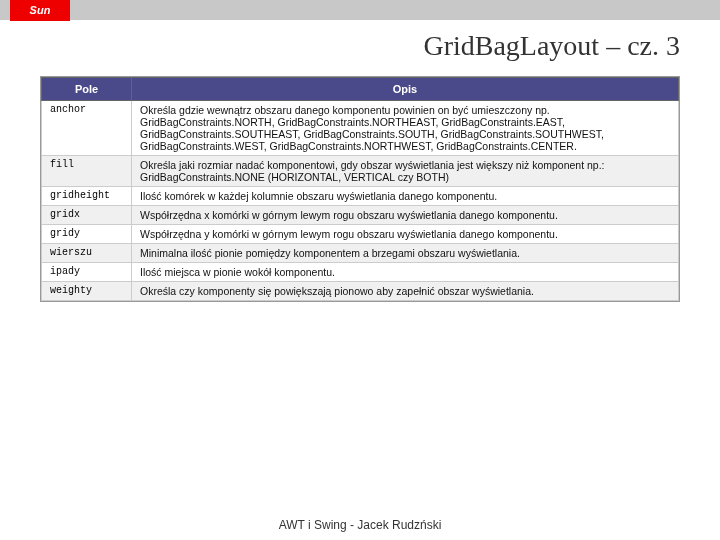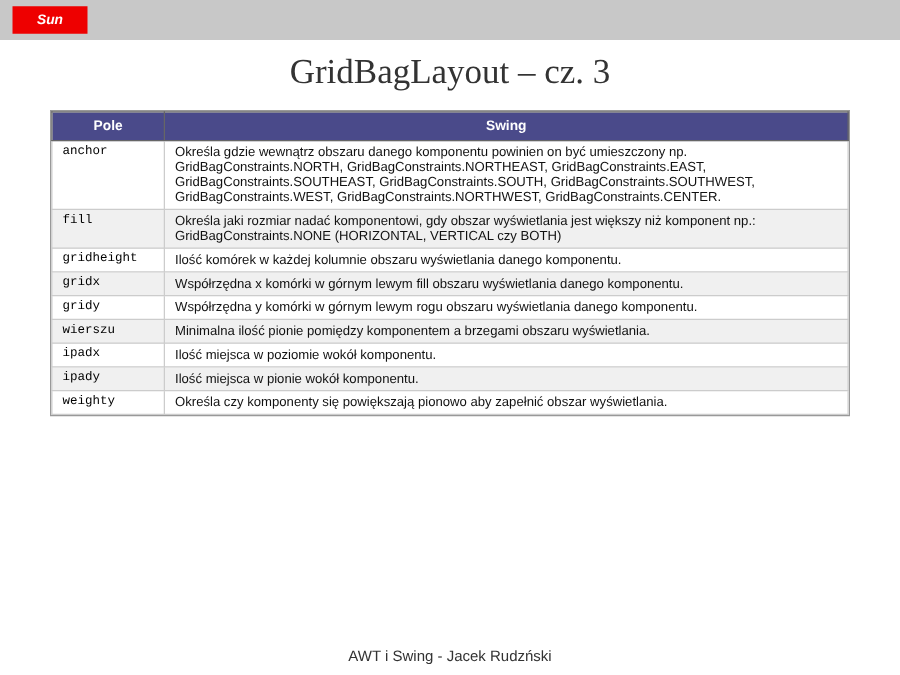--- a/index.html
+++ b/index.html
@@ -16,21 +16,21 @@
       width: 720px;
       height: 540px;
       background: white;
       position: relative;
       display: flex;
       flex-direction: column;
     }
 
     .header-bar {
       background: #c8c8c8;
-      height: 32px;
+      height: 20px;
       display: flex;
       align-items: center;
       padding: 0 10px;
     }
 
     .sun-logo {
       width: 60px;
       height: 22px;
       background: #e00;
       display: flex;
@@ -50,21 +50,21 @@
       padding: 10px 40px 10px 40px;
       display: flex;
       flex-direction: column;
     }
 
     .title {
       font-size: 28px;
       font-weight: normal;
       color: #333;
       margin-bottom: 14px;
-      text-align: center;
+      text-align: right;
       font-family: Georgia, serif;
     }
 
     .table-container {
       border: 1px solid #999;
       border-collapse: collapse;
       width: 100%;
       font-size: 11px;
     }
 
@@ -135,51 +135,47 @@
   </div>
 
   <div class="content">
     <div class="title">GridBagLayout – cz. 3</div>
 
     <div class="table-container">
       <table>
         <thead>
           <tr>
             <th>Pole</th>
-            <th>Swing</th>
+            <th>Opis</th>
           </tr>
         </thead>
         <tbody id="table-body">
         <tr>
               <td class="code">anchor</td>
               <td>Określa gdzie wewnątrz obszaru danego komponentu powinien on być umieszczony np. GridBagConstraints.NORTH, GridBagConstraints.NORTHEAST, GridBagConstraints.EAST, GridBagConstraints.SOUTHEAST, GridBagConstraints.SOUTH, GridBagConstraints.SOUTHWEST, GridBagConstraints.WEST, GridBagConstraints.NORTHWEST, GridBagConstraints.CENTER.</td>
             </tr>
             <tr>
               <td class="code">fill</td>
               <td>Określa jaki rozmiar nadać komponentowi, gdy obszar wyświetlania jest większy niż komponent np.: GridBagConstraints.NONE (HORIZONTAL, VERTICAL czy BOTH)</td>
             </tr>
             <tr>
               <td class="code">gridheight</td>
               <td>Ilość komórek w każdej kolumnie obszaru wyświetlania danego komponentu.</td>
             </tr>
             <tr>
               <td class="code">gridx</td>
-              <td>Współrzędna x komórki w górnym lewym fill obszaru wyświetlania danego komponentu.</td>
+              <td>Współrzędna x komórki w górnym lewym rogu obszaru wyświetlania danego komponentu.</td>
             </tr>
             <tr>
               <td class="code">gridy</td>
               <td>Współrzędna y komórki w górnym lewym rogu obszaru wyświetlania danego komponentu.</td>
             </tr>
             <tr>
               <td class="code">wierszu</td>
               <td>Minimalna ilość pionie pomiędzy komponentem a brzegami obszaru wyświetlania.</td>
-            </tr>
-            <tr>
-              <td class="code">ipadx</td>
-              <td>Ilość miejsca w poziomie wokół komponentu.</td>
             </tr>
             <tr>
               <td class="code">ipady</td>
               <td>Ilość miejsca w pionie wokół komponentu.</td>
             </tr>
             <tr>
               <td class="code">weighty</td>
               <td>Określa czy komponenty się powiększają pionowo aby zapełnić obszar wyświetlania.</td>
             </tr>
           </tbody>

